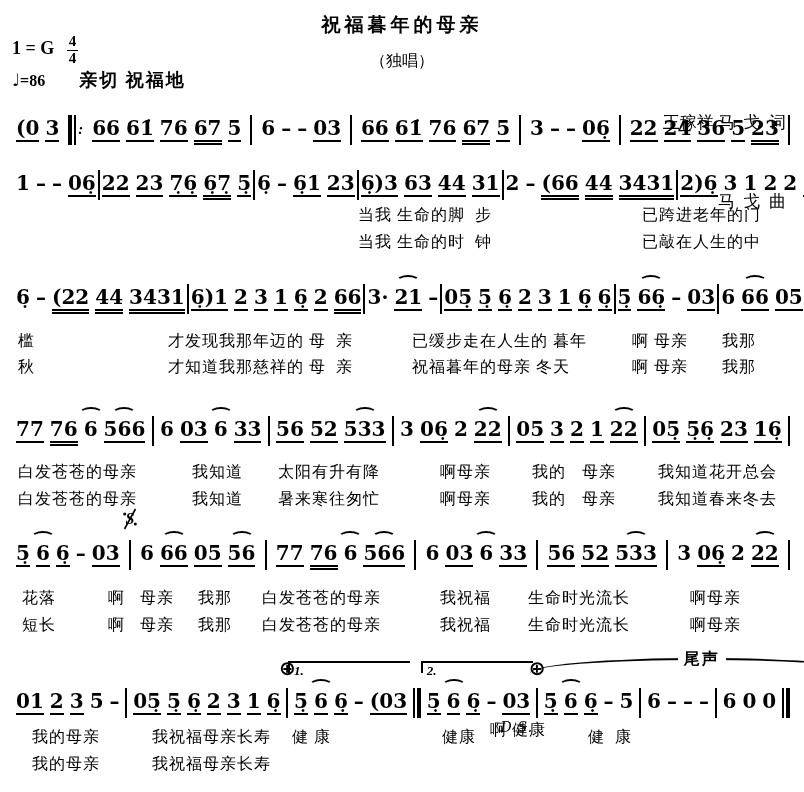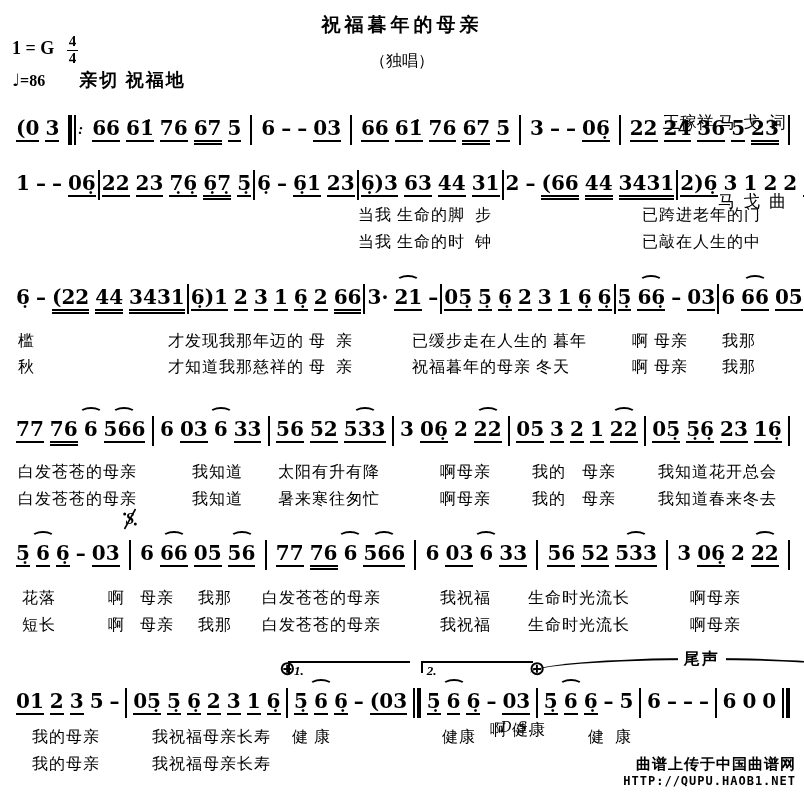--- a/index.html
+++ b/index.html
@@ -509,17 +509,13 @@
         <span class="lyric" style="left: 152px; top: 39px;">我祝福母亲长寿</span>
         <span class="lyric" style="left: 292px; top: 39px;">健 康</span>
         <span class="lyric" style="left: 406px; top: 39px; margin-left: 36px;">健康</span>
         <span class="lyric" style="left: 490px; top: 32px;">啊 健康</span>
         <span class="lyric" style="left: 588px; top: 39px;">健  康</span>
         <span class="lyric" style="left: 32px; top: 66px;">我的母亲</span>
         <span class="lyric" style="left: 152px; top: 66px;">我祝福母亲长寿</span>
       </div>
     </div>
 
-  <div class="site">
-    <div>曲谱上传于中国曲谱网</div>
-    <div class="url">HTTP://QUPU.HAOB1.NET</div>
-  </div>
 </div>
 
 </body></html>

